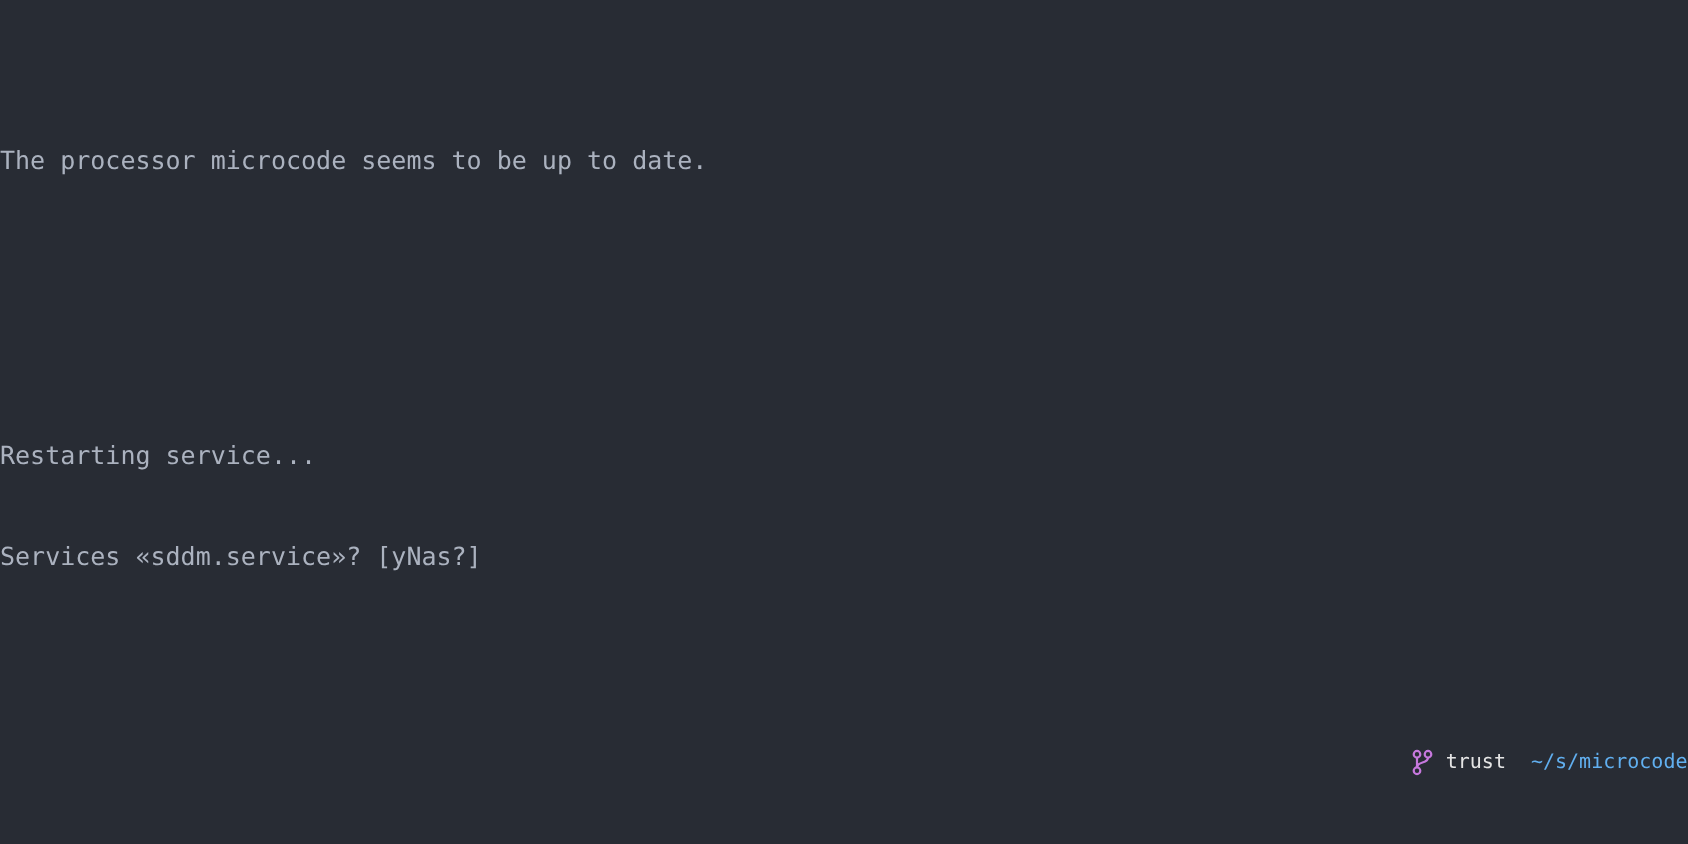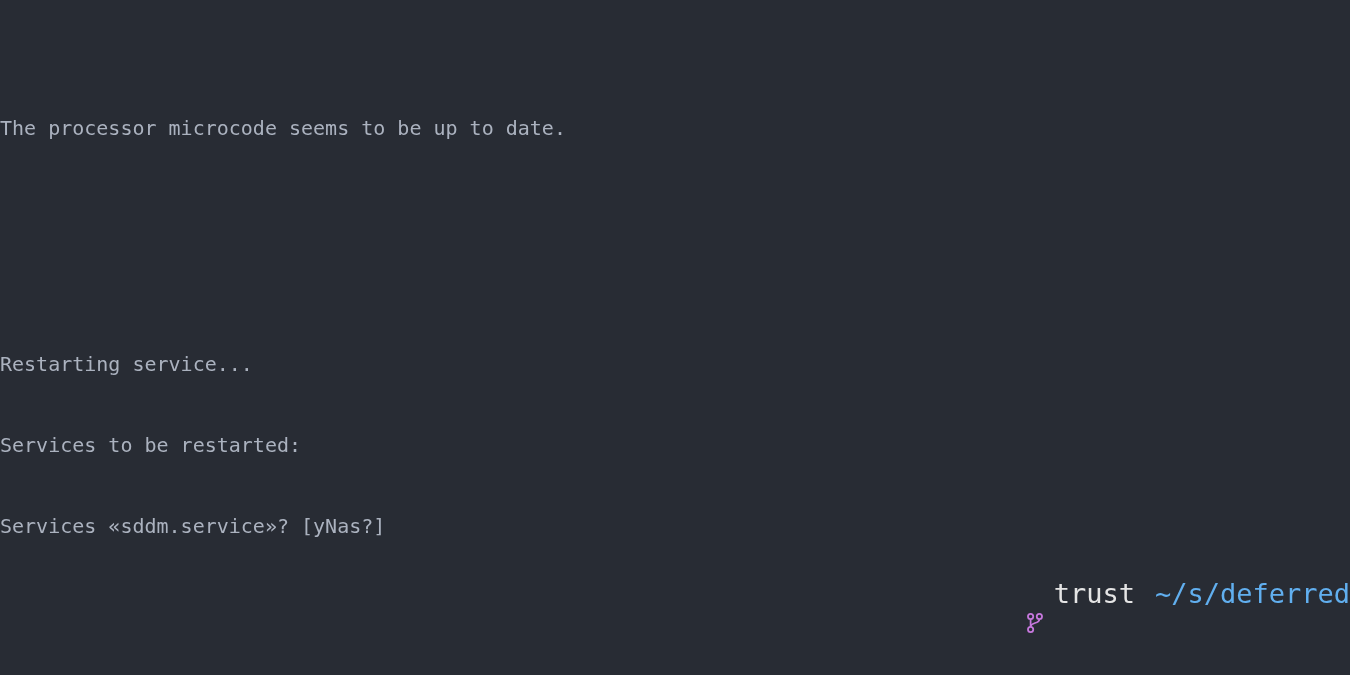--- a/index.html
+++ b/index.html
@@ -20,44 +20,44 @@
     width: 100%;
     height: 100%;
     white-space: pre;
     border-radius: 25px;
   }
   .line {
     white-space: pre;
   }
   .statusbar {
     position: absolute;
-    bottom: 14px;
+    bottom: 26px;
     right: 0;
     color: #ffffff;
     display: flex;
-    font-size: 27px;
+    align-items: center;
+    font-size: 16px;
   }
   .statusbar .host { color:#e5e5e5; margin-left:10px; }
   .statusbar .path { color:#61afef; margin-left: 20px; }
   .branch-icon svg { vertical-align: middle; }
   .top-cut {
     transform: translateY(-20px);
   }
 </style>
 </head>
 <body>
 
 <div class="terminal">
 
   <div class="top-cut">
     <div class="line">The processor microcode seems to be up to date.</div>
   </div>
   <div class="line"> </div>
   <div class="line">Restarting service...</div>
-  <div class="line">Services to be restarted:</div>
   <div class="line">Services «sddm.service»? [yNas?]</div>
   
   
   
   
   
   
   
 
   
@@ -70,16 +70,16 @@
     <span class="branch-icon">
       <svg width="18" height="22" viewBox="0 0 16 20">
         <circle cx="4" cy="4" r="2.4" fill="none" stroke="#c678dd" stroke-width="1.6"></circle>
         <circle cx="12" cy="4" r="2.4" fill="none" stroke="#c678dd" stroke-width="1.6"></circle>
         <circle cx="4" cy="16" r="2.4" fill="none" stroke="#c678dd" stroke-width="1.6"></circle>
         <path d="M4 6.5 V13.5" stroke="#c678dd" stroke-width="1.6" fill="none"></path>
         <path d="M12 6.5 C12 11 4 9 4 13.5" stroke="#c678dd" stroke-width="1.6" fill="none"></path>
       </svg>
     </span>
     <span class="host">trust</span>
-    <span class="path">~/s/deferred</span>
+    <span class="path">~/s/microcode</span>
   </div>
 
 </div>
 
 </body></html>

